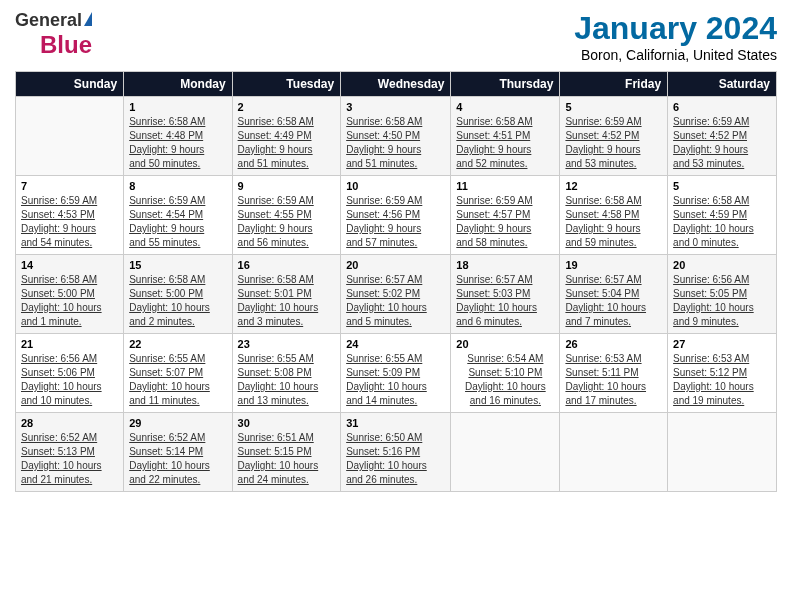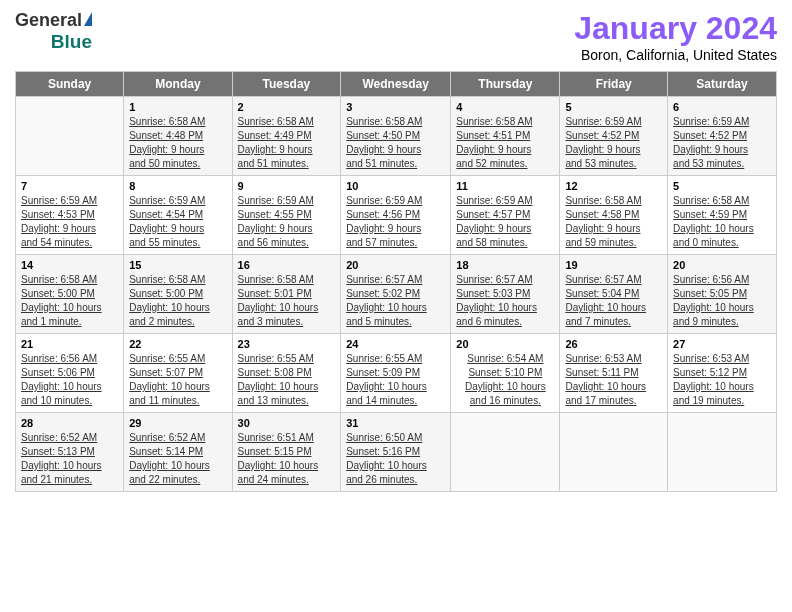--- a/index.html
+++ b/index.html
@@ -24,54 +24,54 @@
     .logo-text {
       display: flex;
       align-items: baseline;
     }
     .logo-general {
       font-size: 18px;
       font-weight: bold;
       color: #333;
     }
     .logo-blue {
-      font-size: 19px;
-      font-weight: bold;
-      color: #0f766e;
+      font-size: 24px;
+      font-weight: bold;
+      color: #be185d;
     }
     .logo-icon {
       display: inline-block;
       width: 0;
       height: 0;
       border-left: 8px solid transparent;
       border-bottom: 14px solid #1a5fa8;
       margin-left: 2px;
       margin-bottom: 2px;
     }
     .title-block {
       text-align: right;
     }
     .calendar-title {
       font-size: 32px;
       font-weight: bold;
-      color: #8b5cf6;
+      color: #0369a1;
     }
     .calendar-subtitle {
       font-size: 14px;
       color: #000000;
     }
     table {
       width: 100%;
       border-collapse: collapse;
       font-size: 10.5px;
     }
     thead tr th {
-      background-color: #737373;
+      background-color: #0f172a;
       color: #fff;
-      text-align: center;
+      text-align: right;
       padding: 5px 6px;
       font-size: 12px;
       font-weight: bold;
       border: 1px solid #ccc;
     }
     tbody tr td {
       vertical-align: top;
       border: 1px solid #ccc;
       padding: 4px 5px;
       width: 113px;

